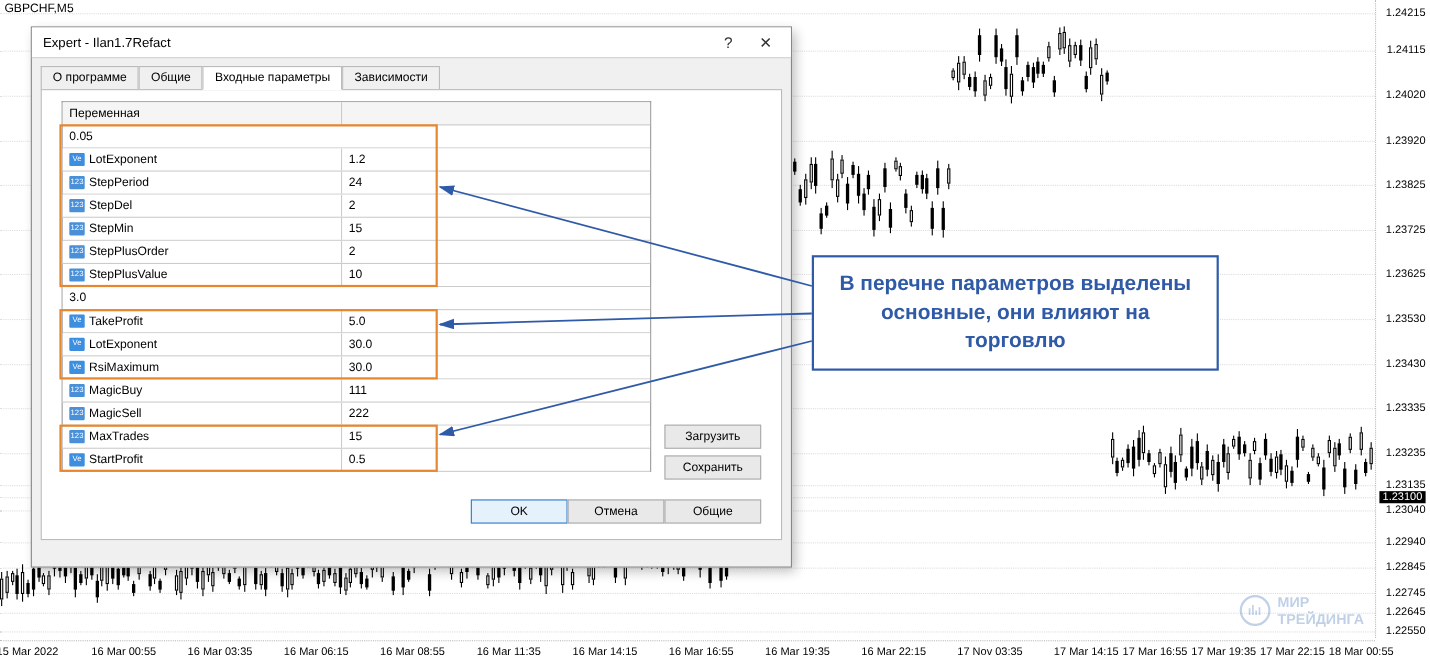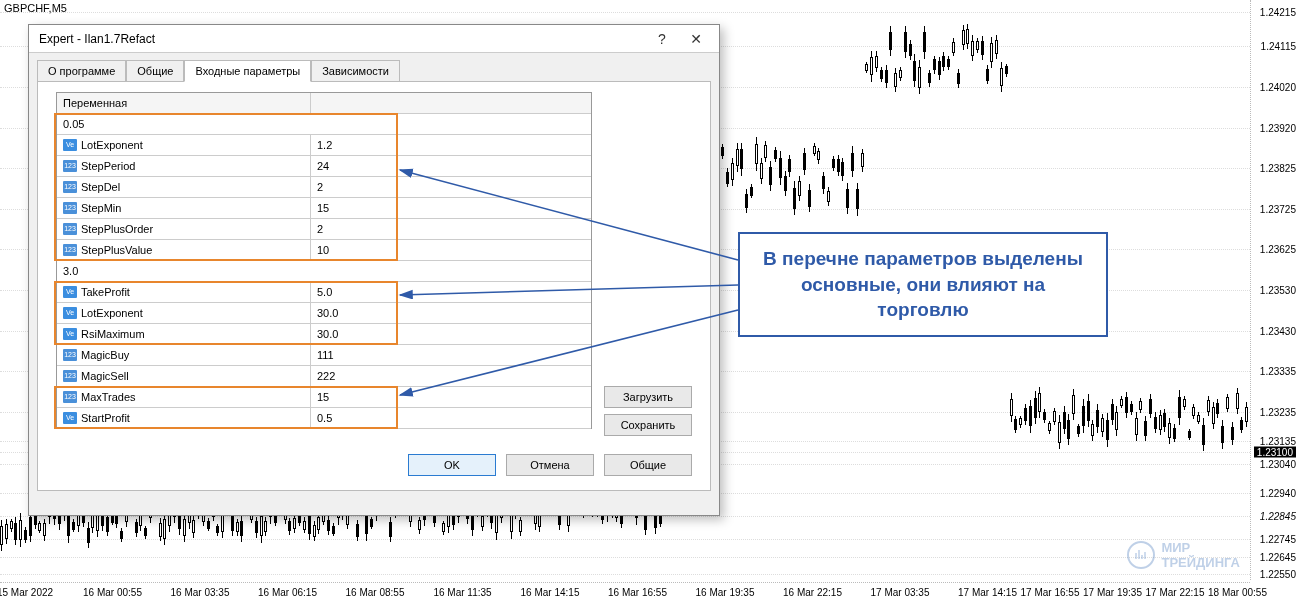--- a/index.html
+++ b/index.html
@@ -146,21 +146,21 @@
     background: #e9e9e9;
     border: 1px solid #aaa;
     font-size: 11px;
     text-align: center; line-height: 20px;
     padding: 0 8px;
   }
   .btn.primary { background:#e5f1fb; border:1px solid #2a7bd1; }
   .dialog-buttons {
     position:absolute;
     right: 18px; bottom: 14px;
-    display:flex; gap:10px;justify-content:center;
+    display:flex; justify-content:center;
   }
   
   .hlrect {
     position:absolute;
     border: 2px solid #e8862d;
     pointer-events:none;
   }
   
   .callout {
     position:absolute;
@@ -208,37 +208,37 @@
       <span class="price-tick" style="top: 36%;">1.23725</span>
       <span class="price-tick" style="top: 43%;">1.23625</span>
       <span class="price-tick" style="top: 50%;">1.23530</span>
       <span class="price-tick" style="top: 57%;">1.23430</span>
       <span class="price-tick" style="top: 64%;">1.23335</span>
       <span class="price-tick" style="top: 71%;">1.23235</span>
       <span class="price-tick" style="top: 76%;">1.23135</span>
       <span class="price-tick current" style="top: 78%;">1.23100</span>
       <span class="price-tick" style="top: 80%;">1.23040</span>
       <span class="price-tick" style="top: 85%;">1.22940</span>
-      <span class="price-tick" style="top: 89%; font-style: italic;">1.22845</span>
+      <span class="price-tick" style="top: 89%;">1.22845</span>
       <span class="price-tick" style="top: 93%;">1.22745</span>
       <span class="price-tick" style="top: 96%;">1.22645</span>
       <span class="price-tick" style="top: 99%;">1.22550</span>
     </div>
   <div class="time-axis" id="time-axis">
       <span class="time-tick" style="left: 2%;">15 Mar 2022</span>
       <span class="time-tick" style="left: 9%;">16 Mar 00:55</span>
       <span class="time-tick" style="left: 16%;">16 Mar 03:35</span>
       <span class="time-tick" style="left: 23%;">16 Mar 06:15</span>
       <span class="time-tick" style="left: 30%;">16 Mar 08:55</span>
       <span class="time-tick" style="left: 37%;">16 Mar 11:35</span>
       <span class="time-tick" style="left: 44%;">16 Mar 14:15</span>
       <span class="time-tick" style="left: 51%;">16 Mar 16:55</span>
       <span class="time-tick" style="left: 58%;">16 Mar 19:35</span>
       <span class="time-tick" style="left: 65%;">16 Mar 22:15</span>
-      <span class="time-tick" style="left: 72%;">17 Mar 03:35</span>
+      <span class="time-tick" style="left: 72%;">17 Nov 03:35</span>
       <span class="time-tick" style="left: 79%;">17 Mar 14:15</span>
       <span class="time-tick" style="left: 84%;">17 Mar 16:55</span>
       <span class="time-tick" style="left: 89%;">17 Mar 19:35</span>
       <span class="time-tick" style="left: 94%;">17 Mar 22:15</span>
       <span class="time-tick" style="left: 99%;">18 Mar 00:55</span>
     </div>
   <div id="hlines">
       <div class="hline" style="top: 11.6px;"></div>
       <div class="hline" style="top: 46.4px;"></div>
       <div class="hline" style="top: 87px;"></div>

